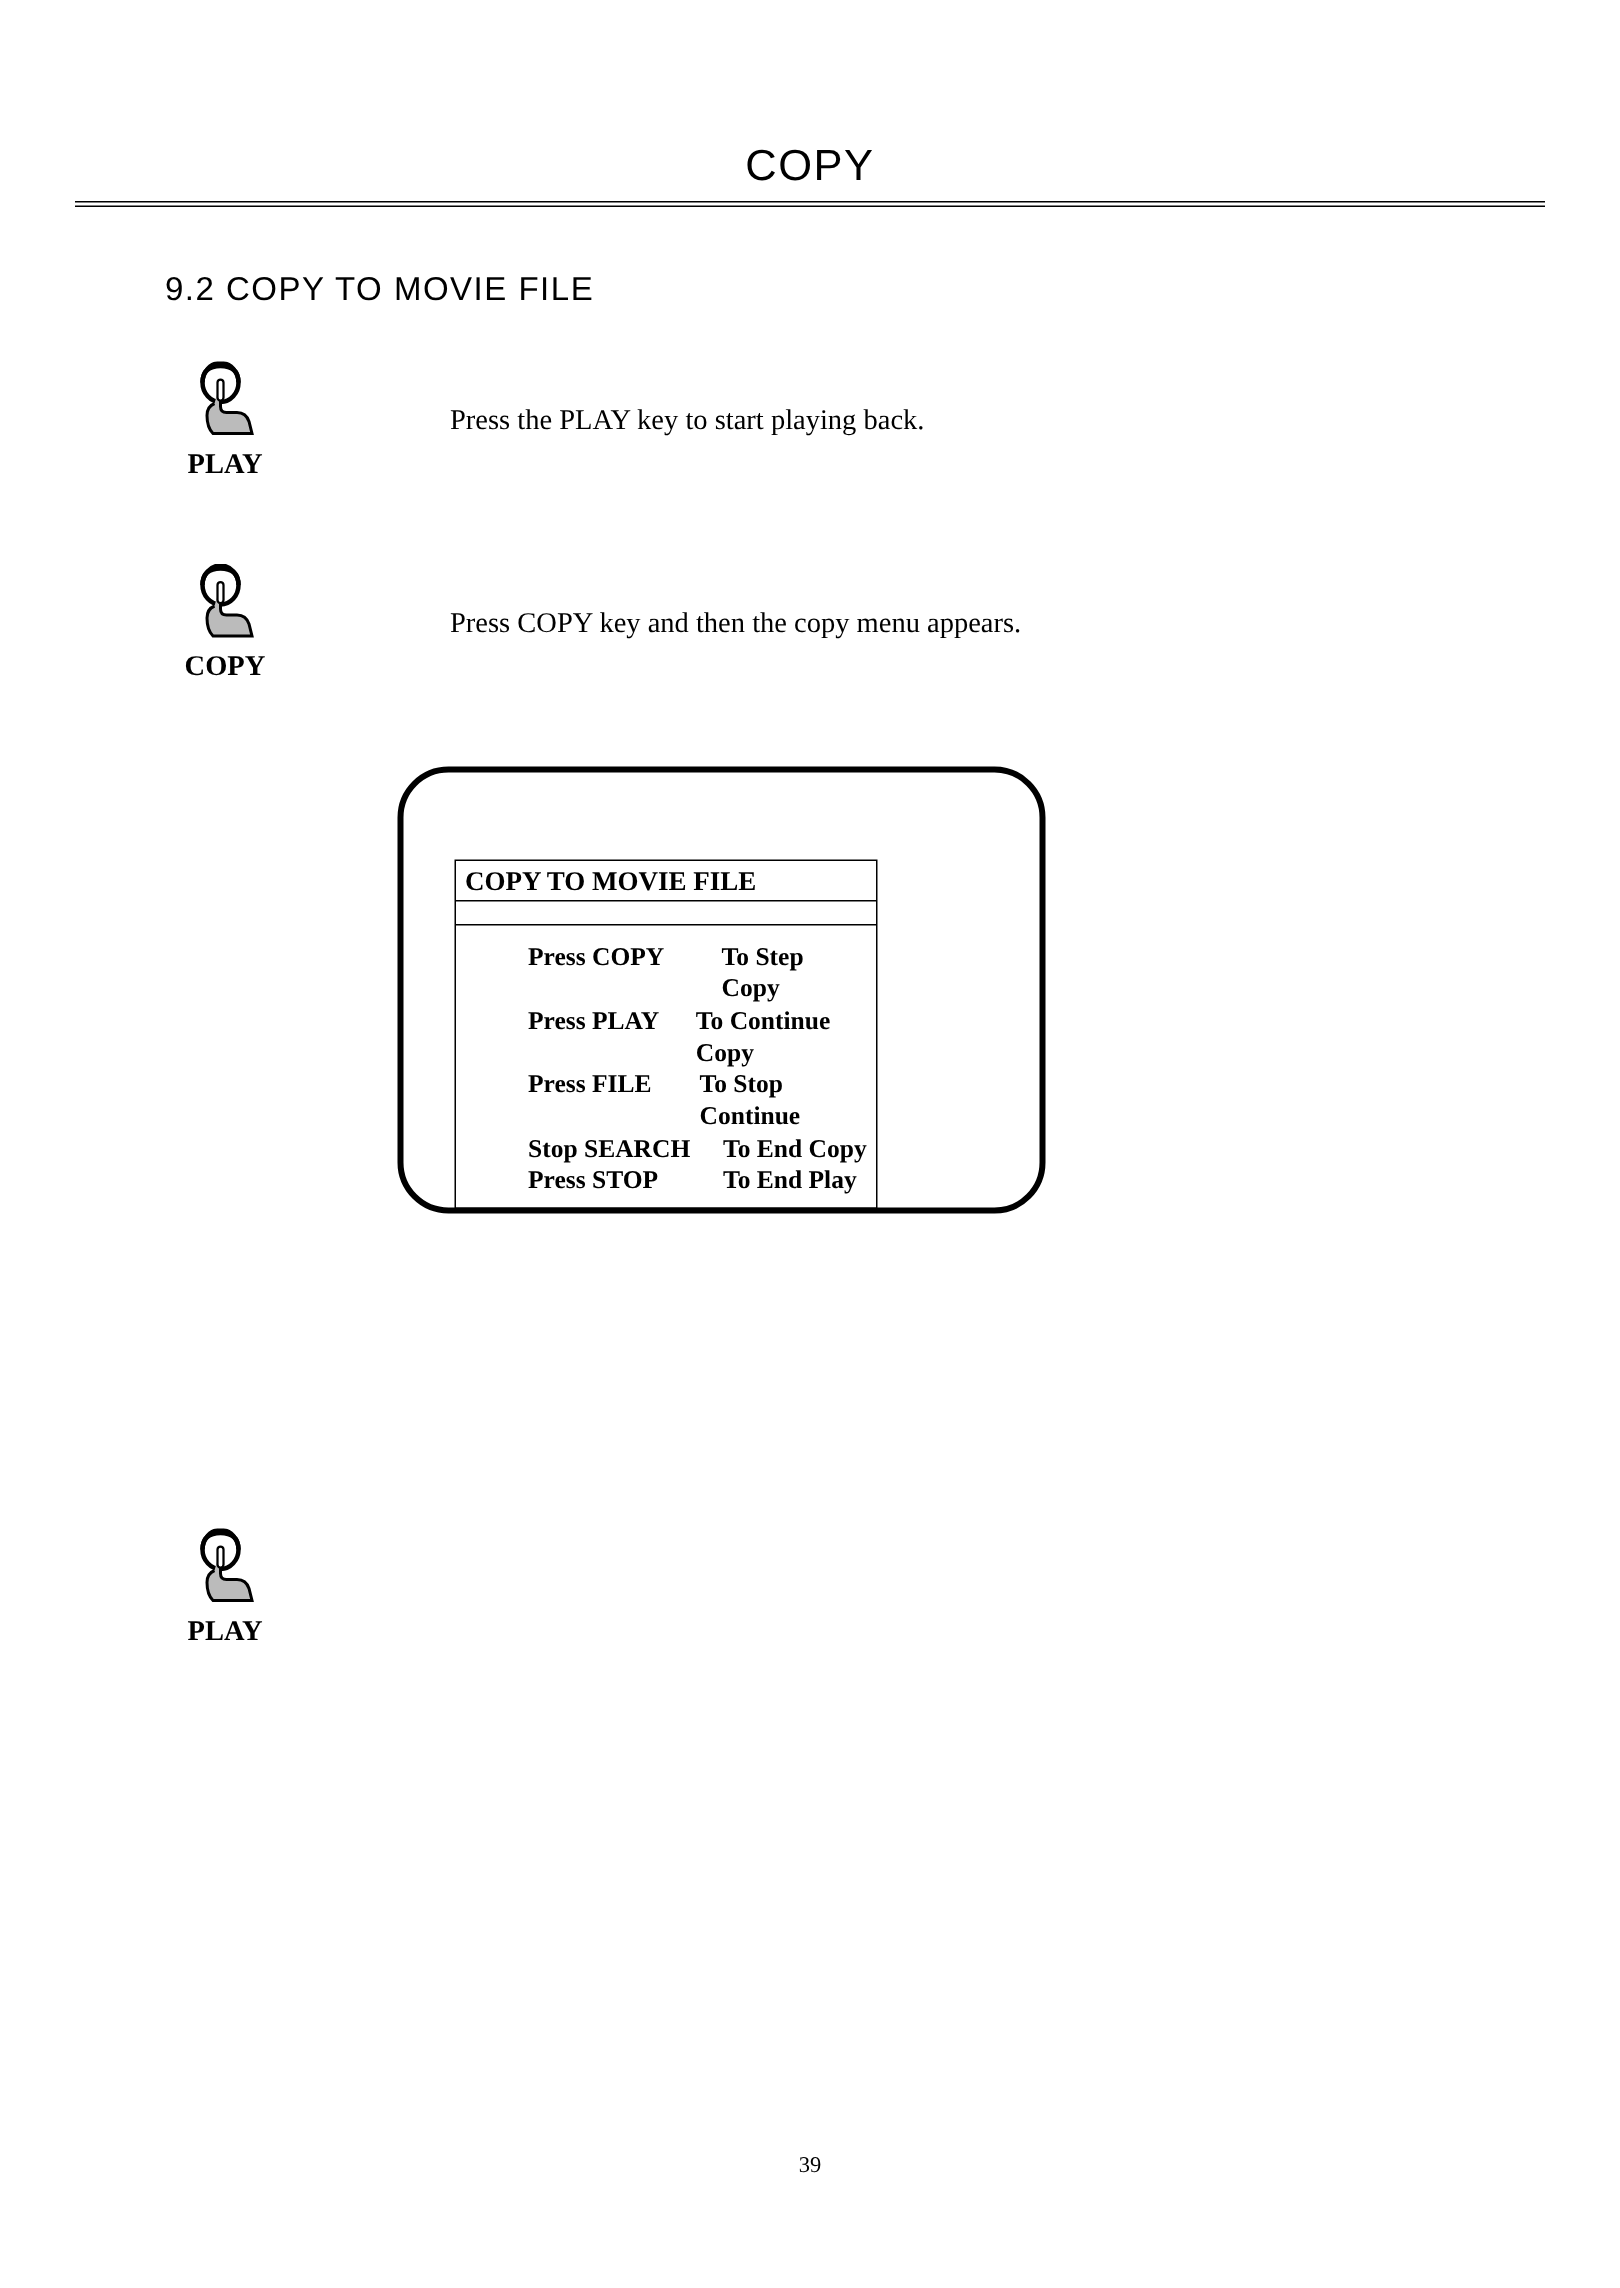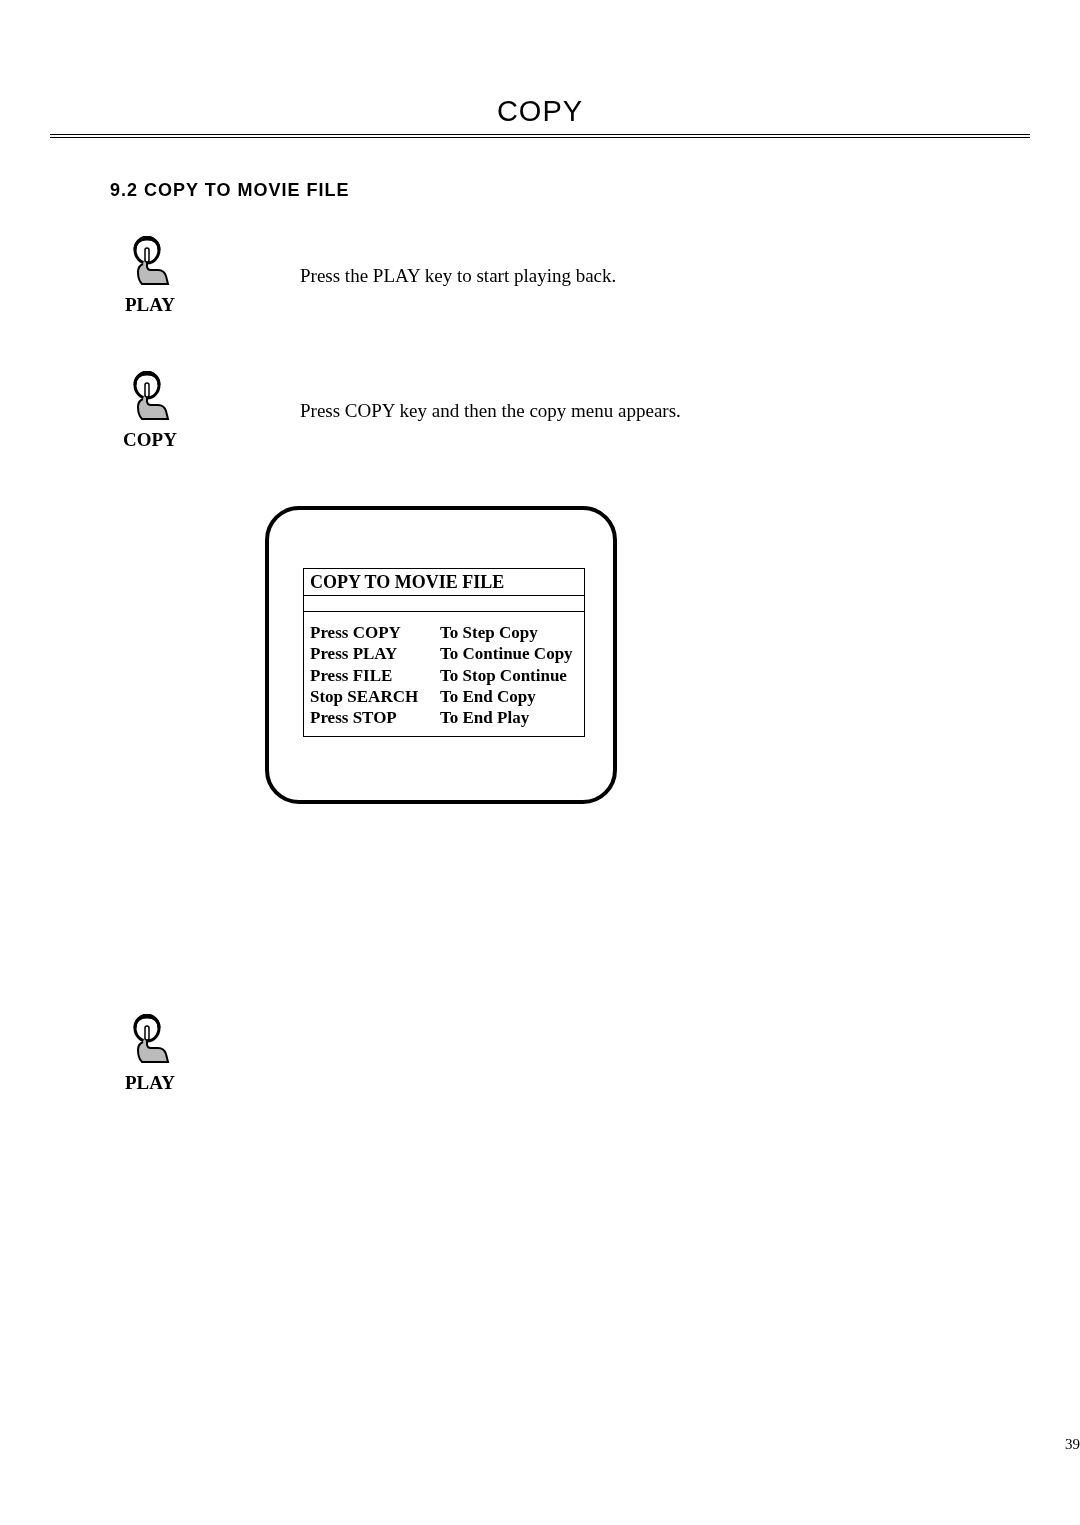--- a/index.html
+++ b/index.html
@@ -26,23 +26,23 @@
       border: none;
       border-top: 4px double #000;
       height: 6px;
       margin: 0;
     }
     .content {
       padding: 40px 40px 0 60px;
     }
     .section-heading {
       font-family: Arial, Helvetica, sans-serif;
-      font-size: 18px;
+      font-size: 22px;
       letter-spacing: 1px;
-      font-weight: 700;
+      font-weight: 400;
       margin-bottom: 35px;
     }
     .step {
       display: flex;
       align-items: center;
       margin-bottom: 55px;
     }
     .icon-block {
       width: 80px;
       text-align: center;
@@ -58,21 +58,21 @@
       font-size: 19px;
     }
     .step-text {
       font-weight: normal;
       font-size: 19px;
     }
     .menu-box-wrap {
       margin: 30px 0 0 155px;
     }
     .menu-box {
-      width: 352px;
+      width: 432px;
       height: 298px;
       border: 4px solid #000;
       border-radius: 34px;
       padding: 58px 34px 0 34px;
     }
     .menu-table {
       border: 1.5px solid #000;
       width: 282px;
     }
     .menu-title-cell {
@@ -87,31 +87,31 @@
     }
     .menu-body {
       padding: 10px 6px 8px 6px;
     }
     .menu-row {
       display: flex;
       font-weight: bold;
       font-size: 17px;
       line-height: 1.25;
     }
-    .menu-key { width: 130px; }
+    .menu-key { width: 130px; margin-left: 42px; }
     .menu-act { }
     .step-bottom {
       margin-top: 210px;
     }
     .page-number {
       position: absolute;
       bottom: 72px;
       left: 0;
       right: 0;
-      text-align: right;
+      text-align: center;
       font-size: 15px;
     }
   </style>
 </head>
 <body>
 
 <div class="page">
 
   <div class="header-title">COPY</div>
   <hr class="double-rule">

